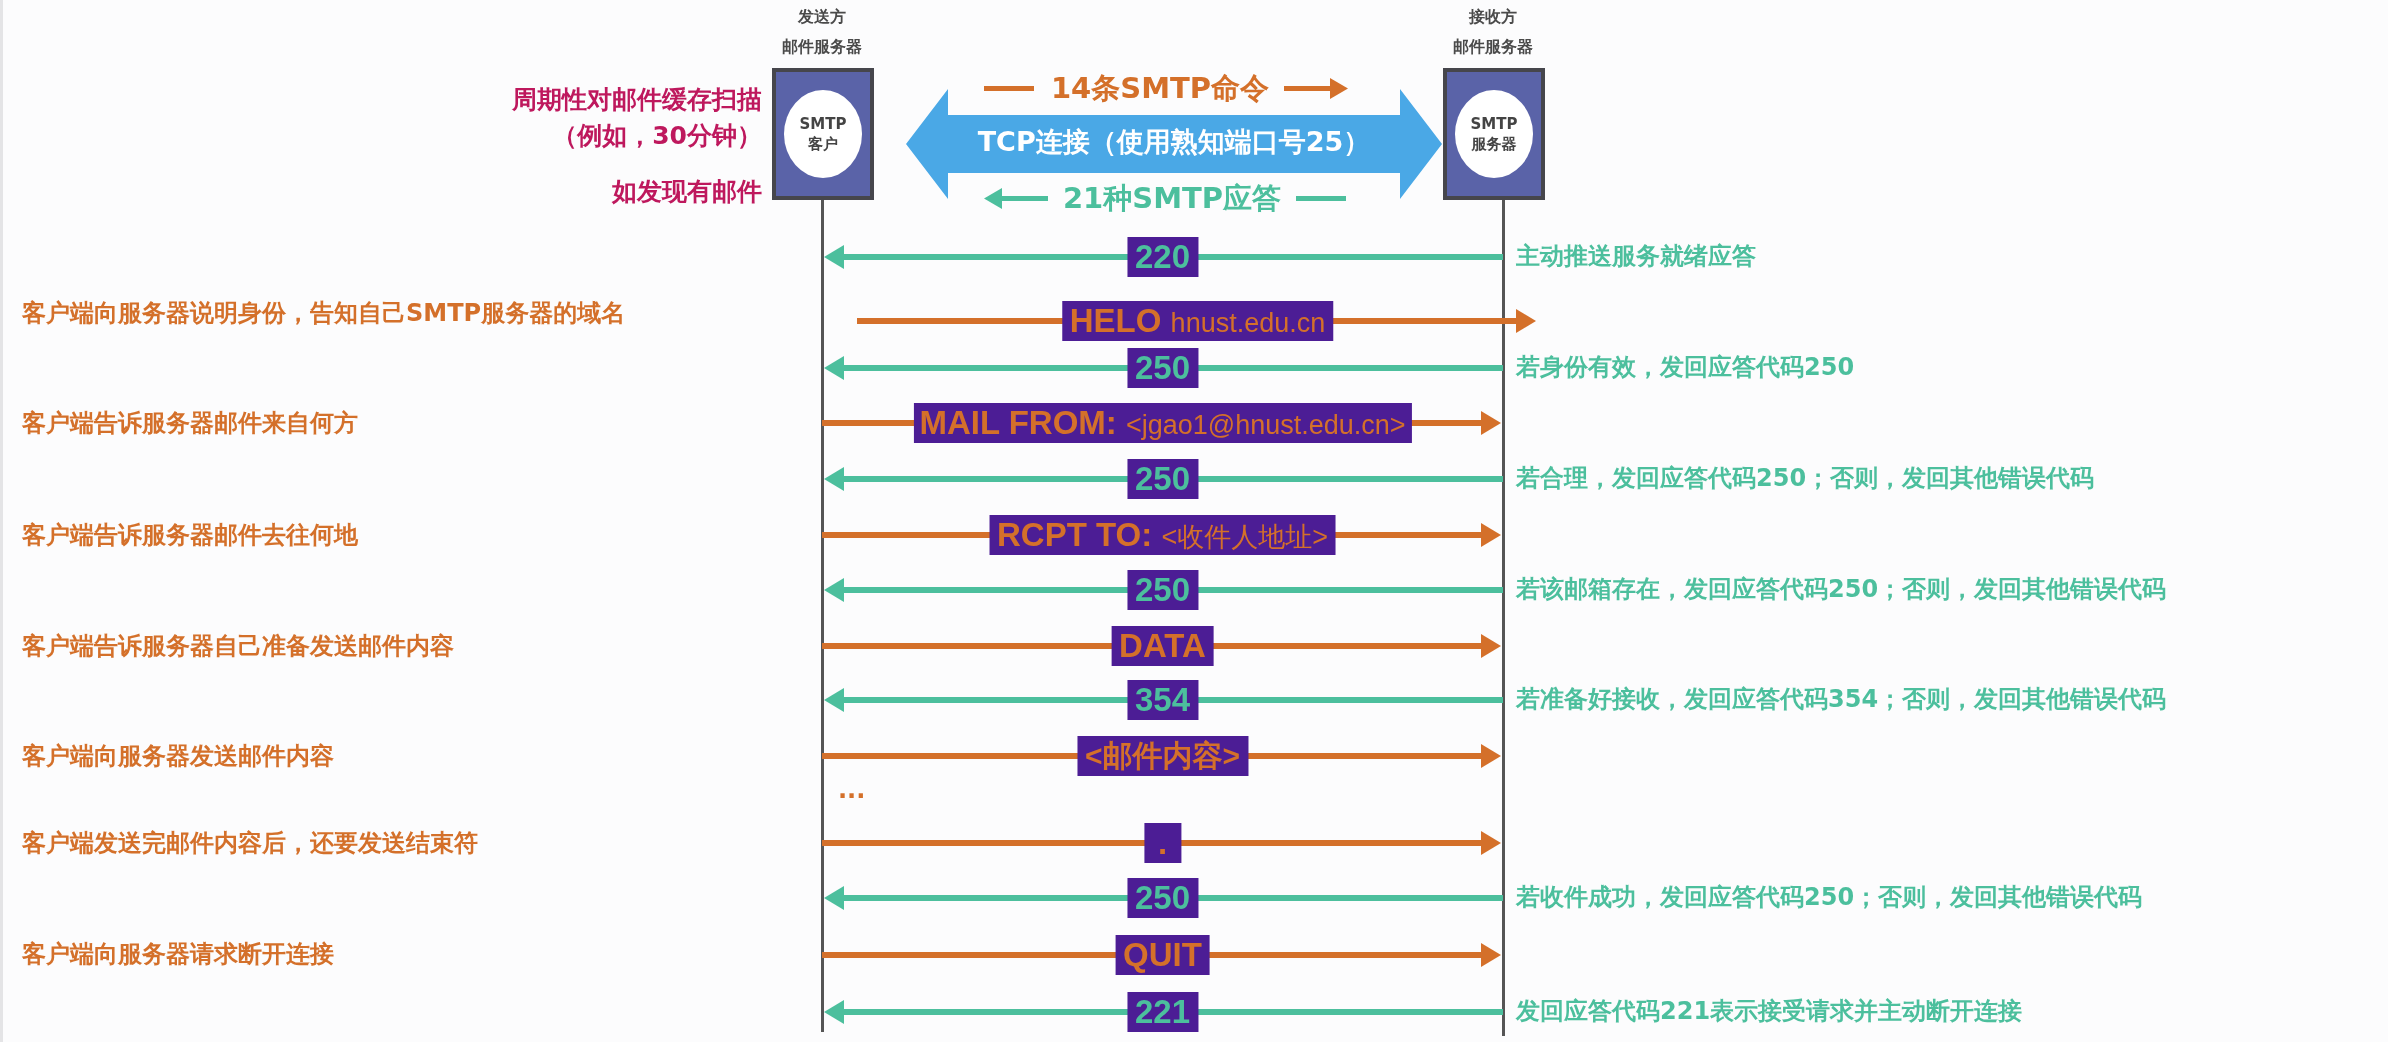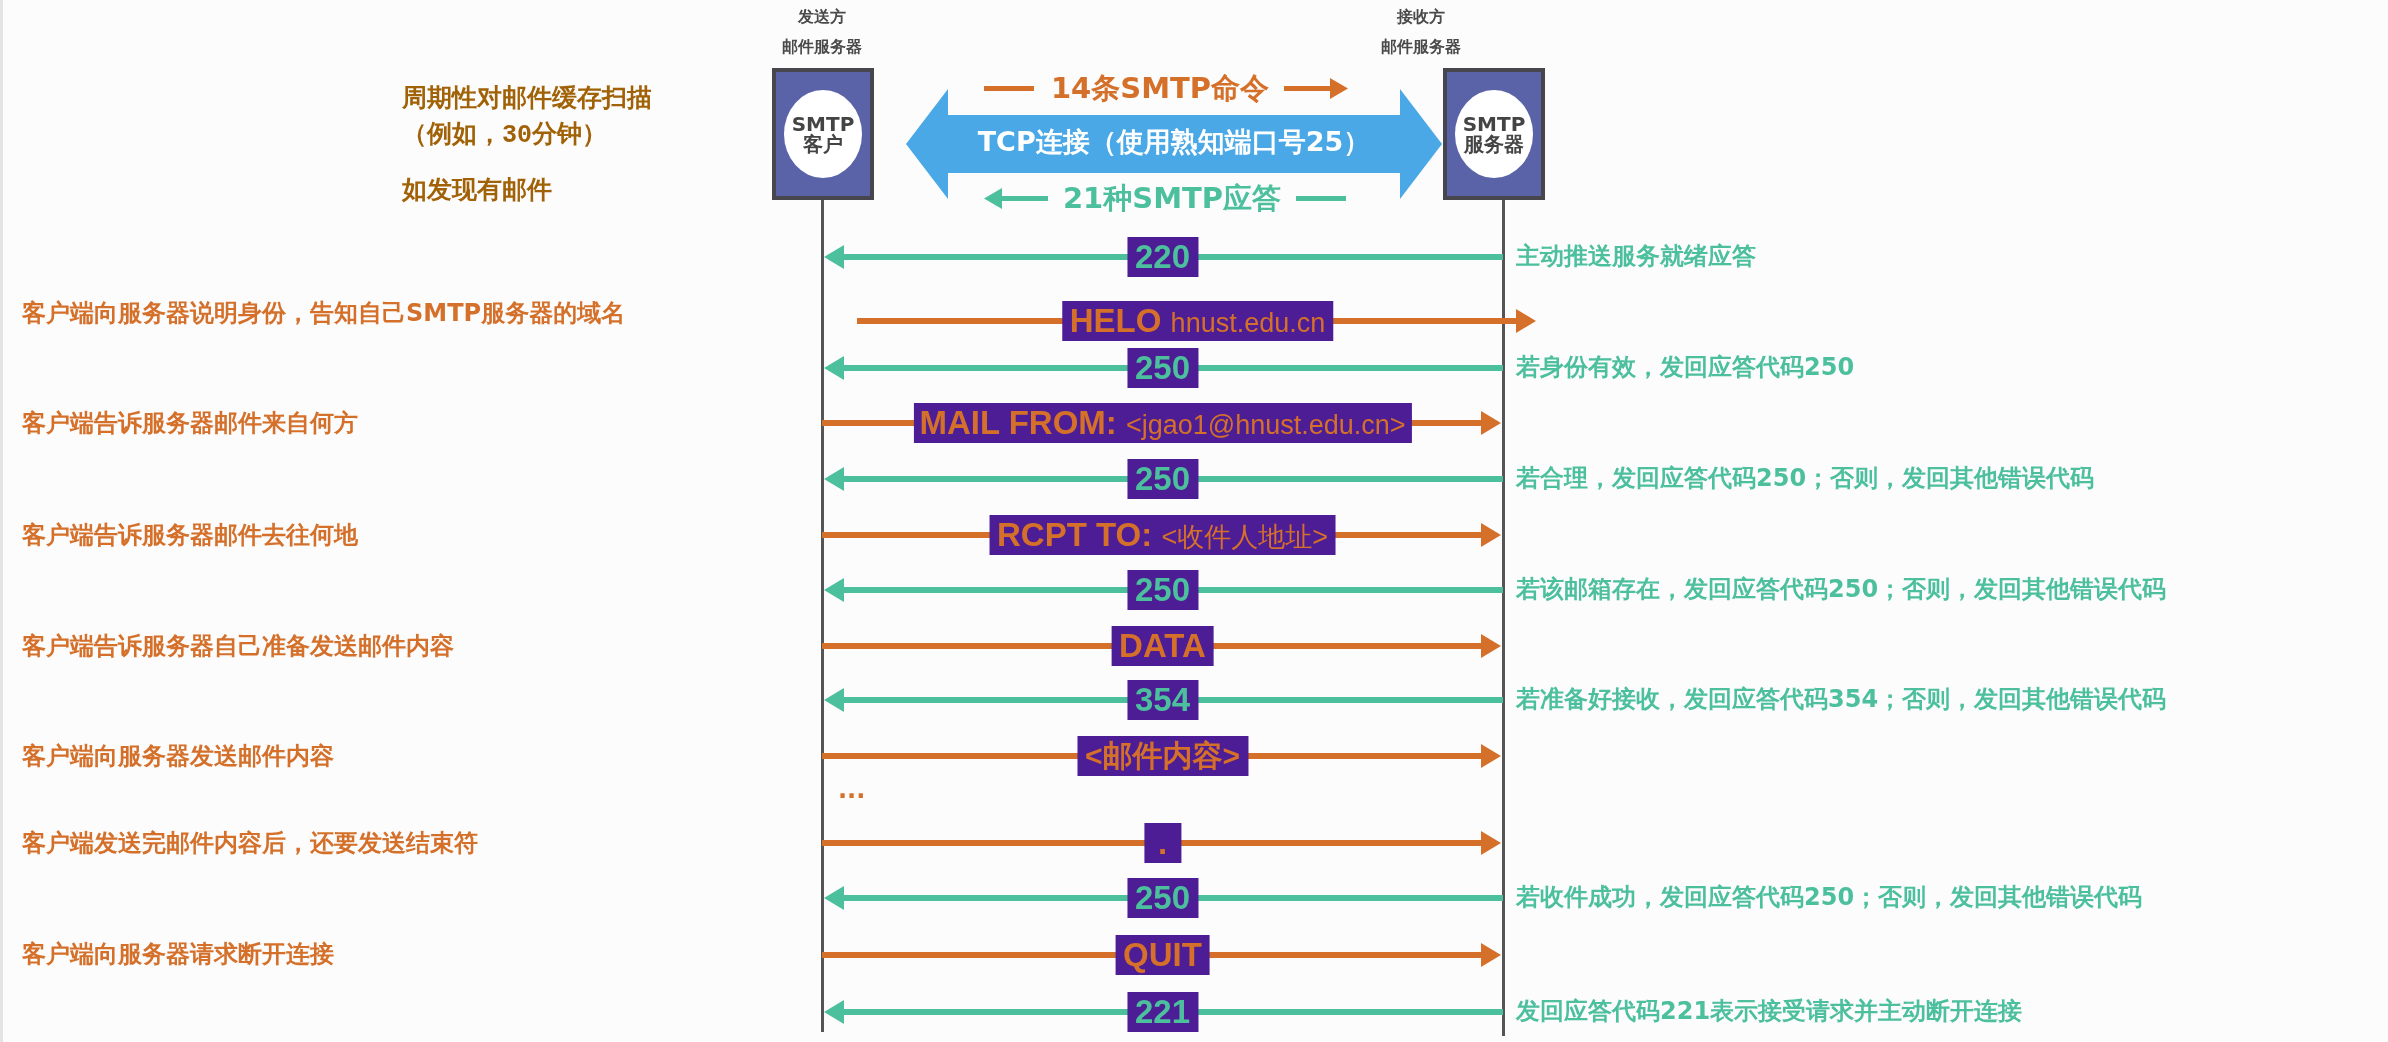--- a/index.html
+++ b/index.html
@@ -5,25 +5,25 @@
   html, body { margin: 0; padding: 0; }
   body {
     width: 2388px; height: 1042px; position: relative; overflow: hidden;
     background: #fcfcfd;
     font-family: "DejaVu Sans", "Liberation Sans", sans-serif;
   }
   .frame-left { position: absolute; left: 0; top: 0; width: 3px; height: 1042px; background: #e4e4e6; }
 
   .hdr { position: absolute; text-align: center; color: #4a4a4a; font-weight: bold; font-size: 16px; line-height: 30px; width: 160px; }
   .box { position: absolute; width: 94px; height: 124px; background: #5a63a8; border: 4px solid #46464c; box-sizing: content-box; }
-  .circle { position: absolute; left: 8px; top: 18px; width: 78px; height: 88px; border-radius: 50%; background: #fff; display: flex; flex-direction: column; align-items: center; justify-content: center; color: #444; font-size: 20px; line-height: 20px; font-weight: bold; }
+  .circle { position: absolute; left: 8px; top: 18px; width: 78px; height: 88px; border-radius: 50%; background: #fff; display: flex; flex-direction: column; align-items: center; justify-content: center; color: #444; font-size: 15px; line-height: 20px; font-weight: bold; }
 
   .lifeline { position: absolute; width: 3px; background: #555; }
 
-  .note-gray { position: absolute; color: #a16207; font-weight: bold; font-size: 25px; text-align: left; width: 360px; font-family: Liberation Mono, monospace; }
+  .note-gray { position: absolute; color: #be185d; font-weight: bold; font-size: 25px; text-align: right; width: 360px; }
 
   .tcp-arrow { position: absolute; left: 906px; top: 89px; width: 536px; height: 110px; }
   .tcp-label { position: absolute; left: 906px; top: 122px; width: 536px; text-align: center; color: #fff; font-size: 27px; font-weight: bold; line-height: 40px; }
 
   .top-label { position: absolute; font-weight: bold; font-size: 29px; line-height: 36px; text-align: center; white-space: nowrap; }
 
   .msg { position: absolute; left: 822px; width: 681px; height: 40px; }
   .msg svg { position: absolute; left: 0; top: 0; width: 681px; height: 40px; overflow: visible; }
   .msg-label { position: absolute; top: 0; height: 40px; line-height: 40px; white-space: nowrap; text-align: center; padding: 0 8px; background: #4c1d95; left: 50%; transform: translateX(-50%); }
   .cmd { color: #d4702a; font-weight: bold; font-size: 33px; font-family: "Liberation Sans", sans-serif; }
@@ -43,21 +43,21 @@
   <div>发送方</div>
   <div>邮件服务器</div>
 </div>
 <div class="box" style="left:772px; top:68px;">
   <div class="circle">
     <span>SMTP</span>
     <span>客户</span>
   </div>
 </div>
 
-<div class="hdr" style="left:1341px; top:2px;">
+<div class="hdr" style="left:1413px; top:2px;">
   <div>接收方</div>
   <div>邮件服务器</div>
 </div>
 <div class="box" style="left:1443px; top:68px;">
   <div class="circle">
     <span>SMTP</span>
     <span>服务器</span>
   </div>
 </div>
 

